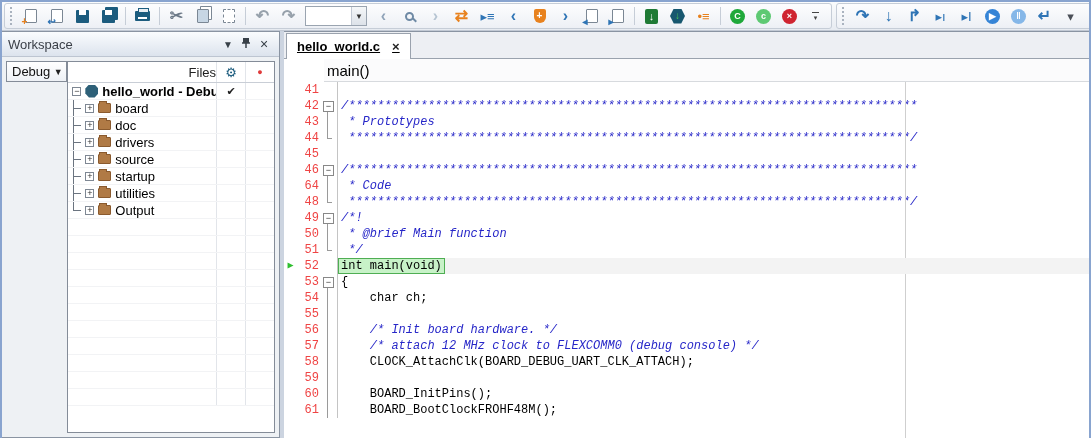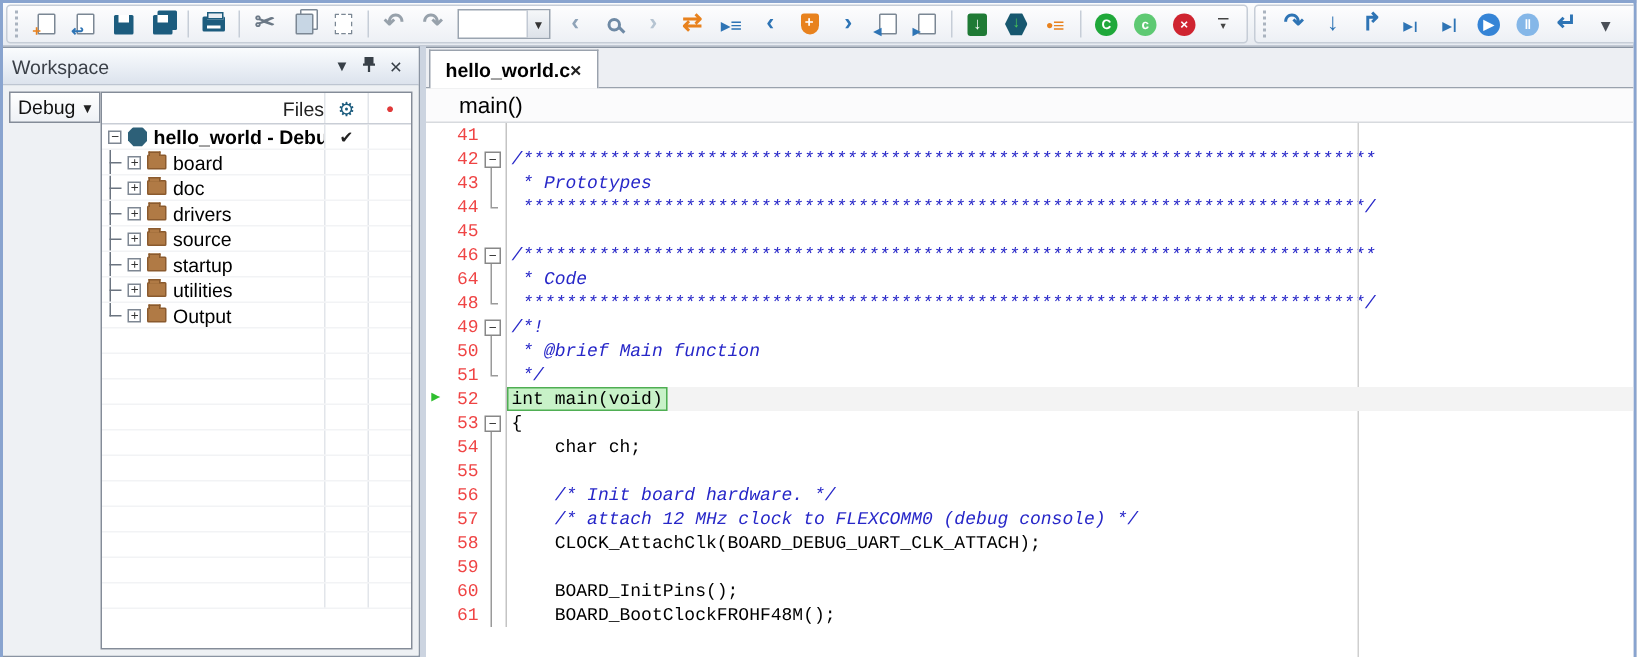--- a/index.html
+++ b/index.html
@@ -73,24 +73,24 @@
   .branch.corner::before{bottom:8px;}
   .branch::after{content:"";position:absolute;left:5px;top:8px;width:8px;border-top:1px solid #6b7480;}
   .ico-proj{width:13px;height:13px;background:#2d6078;clip-path:polygon(28% 0,72% 0,100% 30%,100% 70%,72% 100%,28% 100%,0 70%,0 30%);margin:0 4px 0 1px;flex:none;}
   .ico-folder{width:13px;height:10px;background:#b07a45;border:1px solid #8a5a2e;border-radius:1px;position:relative;margin:0 4px 0 1px;flex:none;}
   .ico-folder::before{content:"";position:absolute;left:0;top:-3px;width:6px;height:2px;background:#b07a45;border:1px solid #8a5a2e;border-bottom:none;}
   .bold{font-weight:bold;}
   
   .ed{flex:1;display:flex;flex-direction:column;background:#fff;border-top:1px solid #8a94a2;position:relative;}
   .tabbar{height:27px;background:#edeff3;border-bottom:1px solid #9aa2ad;display:flex;align-items:flex-end;padding-left:2px;}
   .tab{height:26px;background:#fff;border:1px solid #9aa2ad;border-bottom:none;margin-bottom:-1px;
-       display:flex;align-items:center;padding:0 10px;font-size:13px;font-weight:bold;}
+       display:flex;align-items:center;padding:0 10px;font-size:13px;font-weight:bold;gap:12px;text-decoration:underline;}
   .tclose{font-weight:bold;font-size:13px;color:#222;cursor:default;}
   .funcbar{height:23px;background:#fbfbfc;border-bottom:1px solid #d7dade;display:flex;align-items:center;
-       padding-left:22px;font-size:15px;color:#000;}
+       padding-left:3px;font-size:15px;color:#000;margin-left:40px;}
   .codearea{flex:1;position:relative;background:#fff;overflow:hidden;
        font-family:"Liberation Mono","DejaVu Sans Mono",monospace;font-size:12px;}
   .marginline{position:absolute;left:621px;top:0;bottom:0;width:1px;background:#cfcfcf;z-index:2;}
   .crow{height:16px;display:flex;align-items:center;}
   .c-arrow{width:13px;text-align:center;font-size:10px;color:#2fbf2f;flex:none;line-height:16px;}
   .c-num{width:22px;text-align:right;color:#ef4444;flex:none;}
   .c-fold{width:18px;height:16px;position:relative;flex:none;}
   .c-fold.f-start::before{content:"−";position:absolute;left:4px;top:3px;width:9px;height:9px;border:1px solid #888;
        background:#fff;font-size:9px;line-height:8px;text-align:center;color:#333;font-family:"Liberation Sans",sans-serif;}
   .c-fold.f-start::after{content:"";position:absolute;left:8px;top:14px;bottom:0;border-left:1px solid #9a9a9a;}

